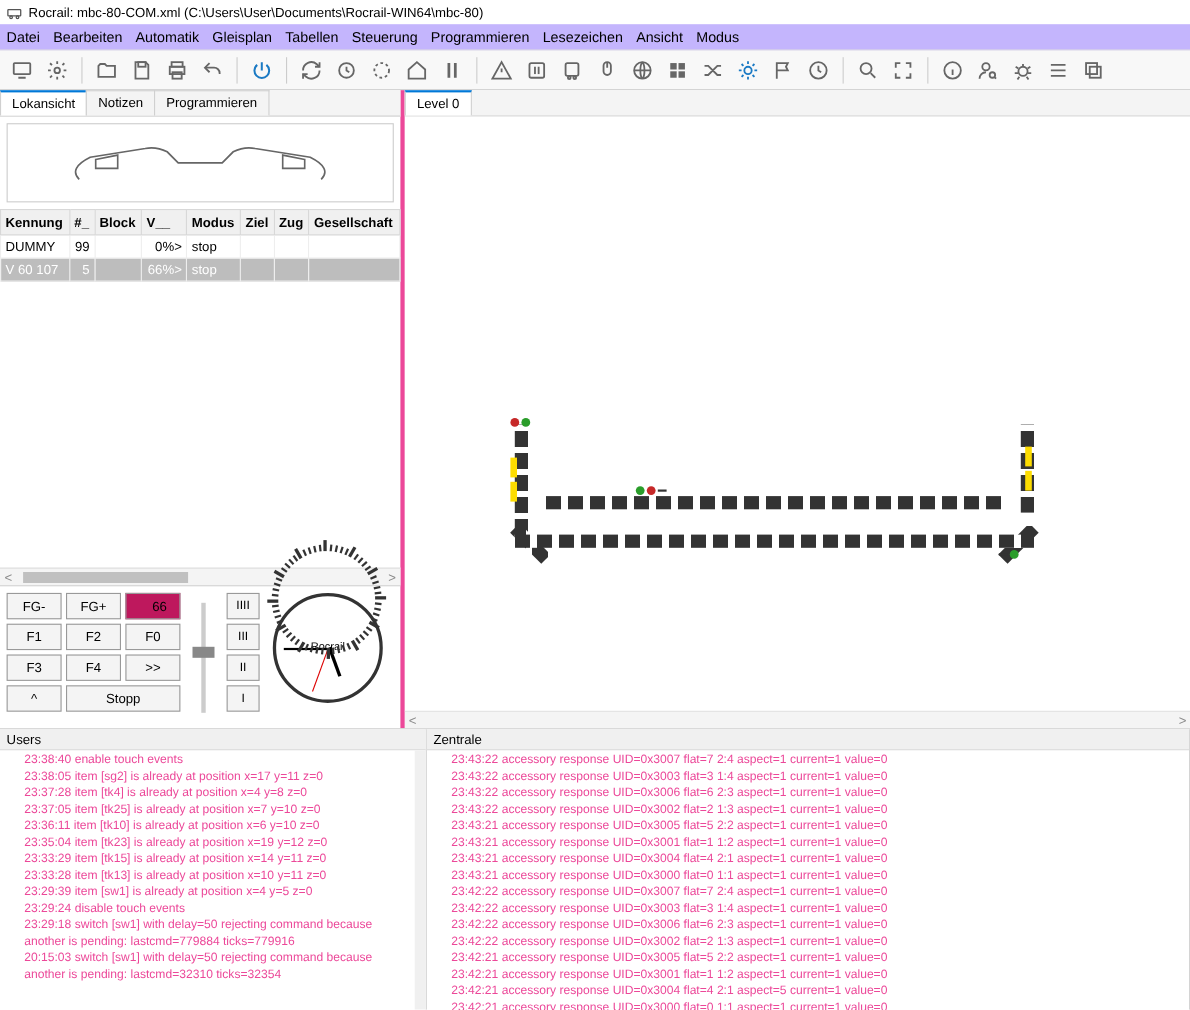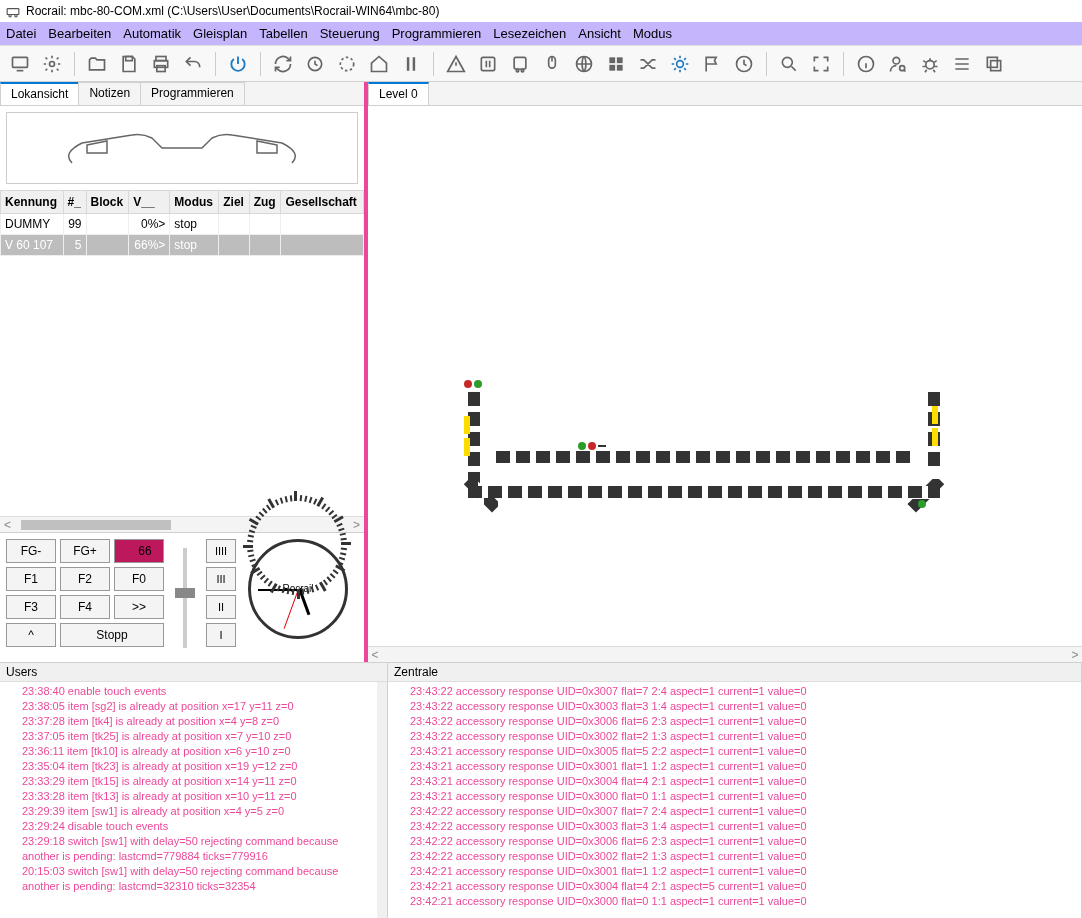--- a/index.html
+++ b/index.html
@@ -491,18 +491,19 @@
         <div>23:43:22 accessory response UID=0x3006 flat=6 2:3 aspect=1 current=1 value=0</div>
         <div>23:43:22 accessory response UID=0x3002 flat=2 1:3 aspect=1 current=1 value=0</div>
         <div>23:43:21 accessory response UID=0x3005 flat=5 2:2 aspect=1 current=1 value=0</div>
         <div>23:43:21 accessory response UID=0x3001 flat=1 1:2 aspect=1 current=1 value=0</div>
         <div>23:43:21 accessory response UID=0x3004 flat=4 2:1 aspect=1 current=1 value=0</div>
         <div>23:43:21 accessory response UID=0x3000 flat=0 1:1 aspect=1 current=1 value=0</div>
         <div>23:42:22 accessory response UID=0x3007 flat=7 2:4 aspect=1 current=1 value=0</div>
         <div>23:42:22 accessory response UID=0x3003 flat=3 1:4 aspect=1 current=1 value=0</div>
         <div>23:42:22 accessory response UID=0x3006 flat=6 2:3 aspect=1 current=1 value=0</div>
         <div>23:42:22 accessory response UID=0x3002 flat=2 1:3 aspect=1 current=1 value=0</div>
+        <div>23:42:21 accessory response UID=0x3005 flat=5 2:2 aspect=1 current=1 value=0</div>
         <div>23:42:21 accessory response UID=0x3001 flat=1 1:2 aspect=1 current=1 value=0</div>
         <div>23:42:21 accessory response UID=0x3004 flat=4 2:1 aspect=5 current=1 value=0</div>
         <div>23:42:21 accessory response UID=0x3000 flat=0 1:1 aspect=1 current=1 value=0</div>
       </div>
   </div>
 </div>
 
 </body></html>

